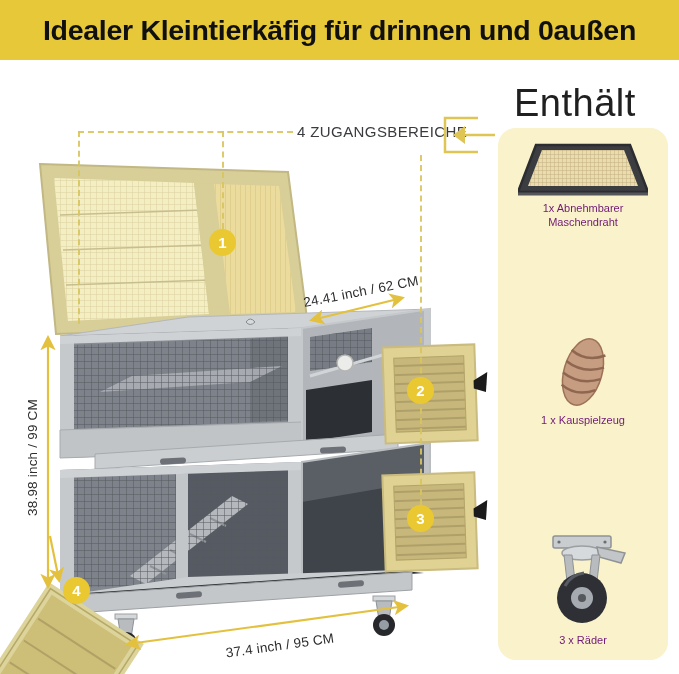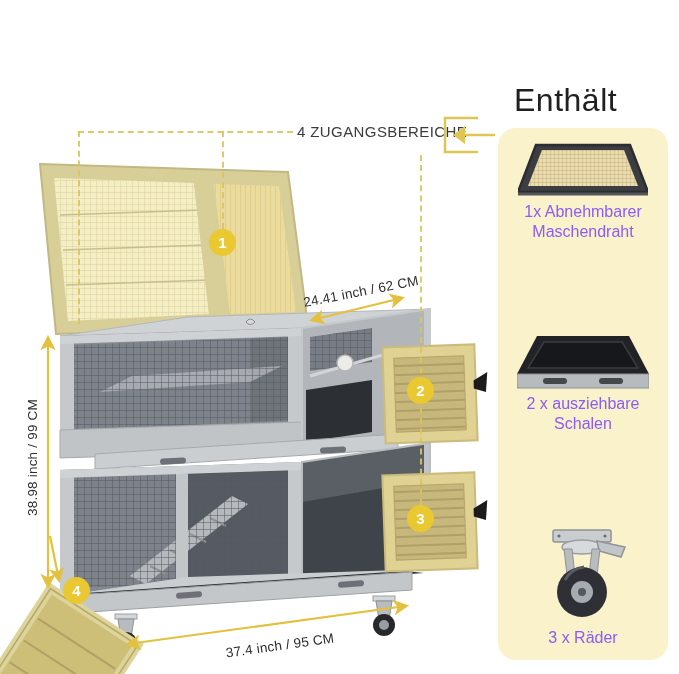--- a/index.html
+++ b/index.html
@@ -43,40 +43,43 @@
     position:absolute; font-size:13.5px; font-weight:500; color:#2d2d2d;
     text-align:center; white-space:nowrap; letter-spacing:.2px;
   }
   .dim.top    { left:296px; top:224px; width:130px; transform:rotate(-11deg); }
   .dim.left   { left:-38px; top:390px; width:140px; transform:rotate(-90deg); }
   .dim.bottom { left:195px; top:578px; width:170px; transform:rotate(-8deg); }
 
   
   .sidebar { position:absolute; left:490px; top:0; width:189px; height:614px; }
   .sidebar-title {
-    position:absolute; left:24px; top:22px; font-size:32px; font-weight:300;
+    position:absolute; left:24px; top:22px; font-size:38px; font-weight:300;
     color:#202020; letter-spacing:.5px;
   }
   .panel {
     position:absolute; left:8px; top:68px; width:170px; height:532px;
     background:var(--panel-bg,#f9f2cb); border-radius:18px;
     display:flex; flex-direction:column; align-items:center;
     justify-content:space-between; padding:14px 6px 12px 6px;
   }
   .item { display:flex; flex-direction:column; align-items:center; gap:4px; }
   .item figcaption {
-    font-size:16px; color:#8b5cf6; text-align:center; line-height:1.25;
+    font-size:11px; color:#701a75; text-align:center; line-height:1.25;
     max-width:152px;
   }
 </style>
 </head>
 <body>
 
 <div class="page">
 
+  <header class="banner">
+    <h1>Idealer Kleintierkäfig für drinnen und 0außen</h1>
+  </header>
 
   <main class="content">
 
     <section class="product-area">
 
       <svg class="hutch-svg" width="490" height="614" viewBox="0 0 490 614">
         <defs>
           <pattern id="lidGrid" width="6" height="6" patternUnits="userSpaceOnUse">
             <path d="M0 0H6M0 0V6" stroke="#d9d0a0" stroke-width="1" fill="none"></path>
           </pattern>
@@ -241,31 +244,30 @@
             </defs>
             <polygon points="18,3 112,3 130,50 0,50" fill="#3c3d41"></polygon>
             <polygon points="24,8 106,8 120,44 10,44" fill="#e9dcae"></polygon>
             <polygon points="24,8 106,8 120,44 10,44" fill="url(#gridS)"></polygon>
             <polygon points="18,3 112,3 130,50 0,50" fill="none" stroke="#2c2d30" stroke-width="2.5"></polygon>
             <line x1="0" y1="52" x2="130" y2="52" stroke="#55565a" stroke-width="3"></line>
           </svg>
           <figcaption>1x Abnehmbarer Maschendraht</figcaption>
         </figure>
 
+
         <figure class="item">
-          <svg width="132" height="56" viewBox="0 0 132 56">
-            <polygon points="20,2 112,2 132,40 0,40" fill="#222327"></polygon>
-            <polygon points="27,8 105,8 121,34 11,34" fill="#17181b" stroke="#3a3c41" stroke-width="1.5"></polygon>
-            <rect x="0" y="40" width="132" height="14" fill="#b7bbbe" stroke="#8e9295" stroke-width="1"></rect>
-            <rect x="26" y="44" width="24" height="6" rx="3" fill="#44474c"></rect>
-            <rect x="82" y="44" width="24" height="6" rx="3" fill="#44474c"></rect>
+          <svg width="70" height="76" viewBox="0 0 70 76">
+            <g transform="rotate(16 35 38)">
+              <ellipse cx="35" cy="38" rx="19" ry="34" fill="#c69d80" stroke="#9e7257" stroke-width="1.5"></ellipse>
+              <path d="M18,20 Q35,28 52,16 M16,32 Q35,40 54,28 M16,44 Q35,52 54,40 M18,56 Q35,64 52,52" stroke="#8f6750" stroke-width="2.5" fill="none"></path>
+            </g>
           </svg>
-          <figcaption>2 x ausziehbare Schalen</figcaption>
+          <figcaption>1 x Kauspielzeug</figcaption>
         </figure>
-
 
 
         <figure class="item">
           <svg width="92" height="98" viewBox="0 0 92 98">
             <rect x="16" y="4" width="58" height="12" rx="2" fill="#c9cdd0" stroke="#8f9396" stroke-width="1.5"></rect>
             <circle cx="22" cy="10" r="1.6" fill="#6a6e71"></circle>
               <circle cx="68" cy="10" r="1.6" fill="#6a6e71"></circle>
             <ellipse cx="45" cy="21" rx="20" ry="7" fill="#d7dadc" stroke="#9b9fa2" stroke-width="1.5"></ellipse>
             <polygon points="60,15 88,21 84,31 62,25" fill="#c2c6c9" stroke="#8f9396" stroke-width="1.5"></polygon>
             <polygon points="27,23 35,23 39,58 31,58" fill="#b8bcbf" stroke="#8f9396" stroke-width="1"></polygon>

